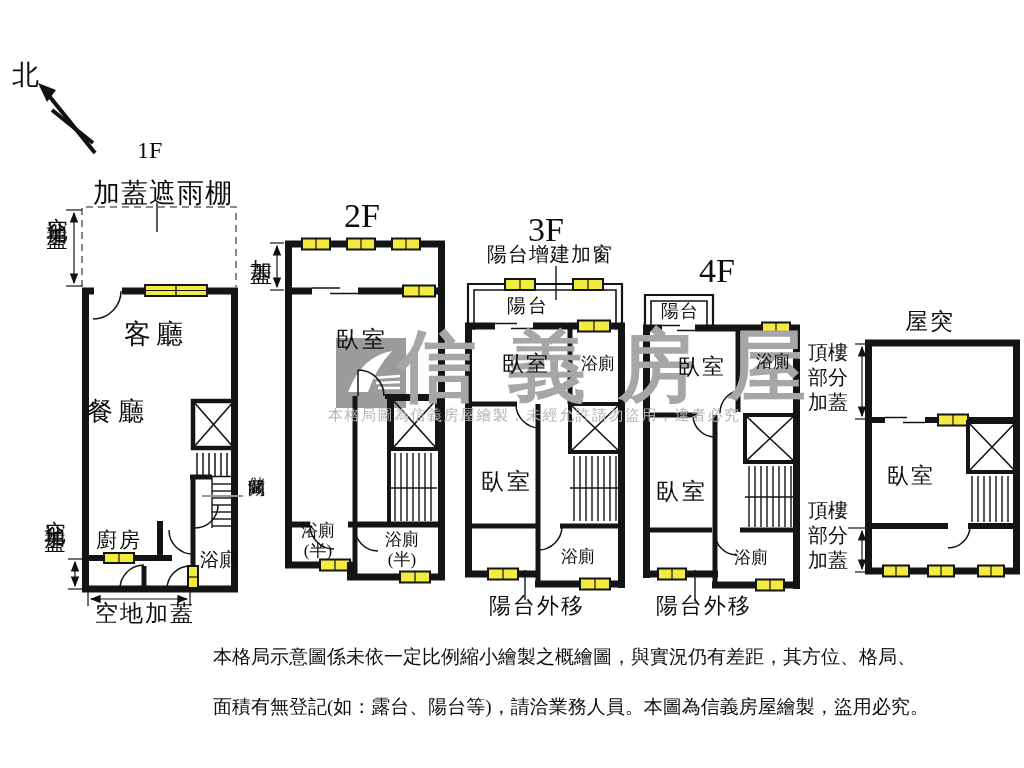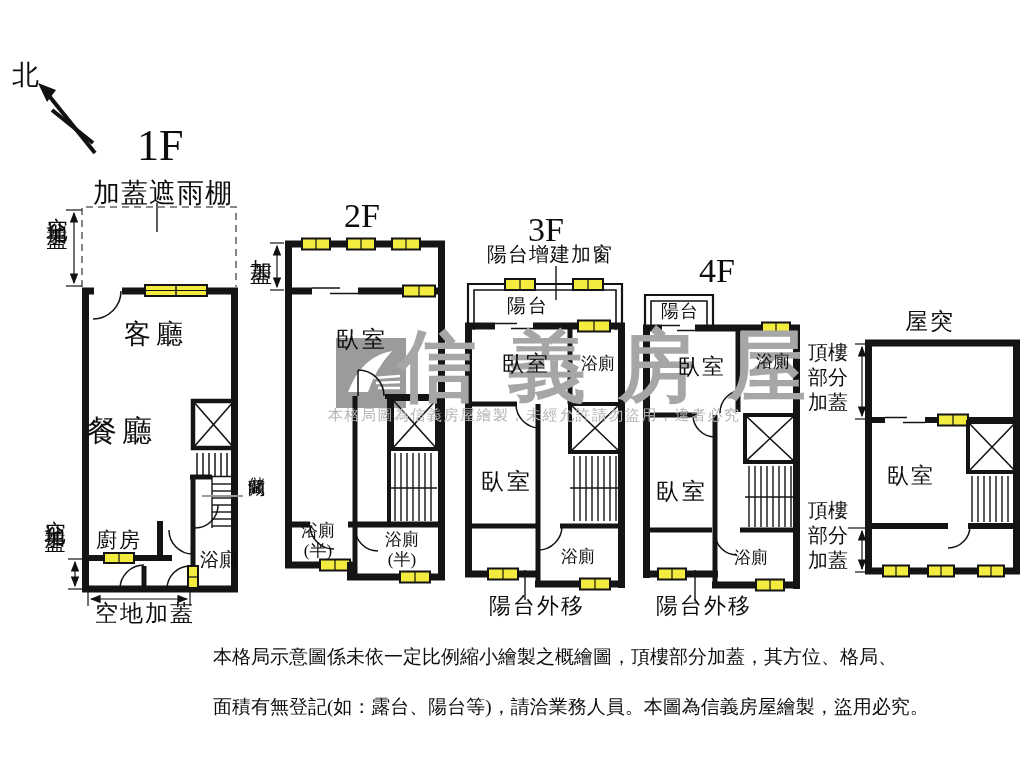--- a/index.html
+++ b/index.html
@@ -306,25 +306,25 @@
       <line x1="855" y1="344" x2="869" y2="344" stroke-width="1.2"></line>
       <line x1="855" y1="419" x2="869" y2="419" stroke-width="1.2"></line>
       <line x1="862" y1="531" x2="862" y2="569" stroke-width="1.2" marker-start="url(#arr)" marker-end="url(#arr)"></line>
       <line x1="848" y1="528" x2="869" y2="528" stroke-width="1.2"></line>
       <line x1="855" y1="572" x2="869" y2="572" stroke-width="1.2"></line>
     </g>
   </svg>
 
   <div class="lbl" style="left:12px;top:57px;font-size:27px;">北</div>
 
-  <div class="lbl" style="left:137px;top:120px;font-size:44px;">1F</div>
+  <div class="lbl" style="left:137px;top:137px;font-size:24px;">1F</div>
   <div class="lbl" style="left:93px;top:175px;font-size:27px;letter-spacing:1px;">加蓋遮雨棚</div>
   <div class="lbl vert" style="left:43px;top:200px;font-size:21px;">空地加蓋</div>
   <div class="lbl" style="left:124px;top:316px;font-size:27px;letter-spacing:5px;">客廳</div>
-  <div class="lbl" style="left:87px;top:411px;font-size:30px;letter-spacing:5px;text-align:right;">餐廳</div>
+  <div class="lbl" style="left:87px;top:394px;font-size:26px;letter-spacing:5px;text-align:right;">餐廳</div>
   <div class="lbl vert" style="left:245px;top:463px;font-size:17px;letter-spacing:2px;">儲藏間</div>
   <div class="lbl" style="left:96px;top:526px;font-size:21px;letter-spacing:2px;">廚房</div>
   <div class="lbl" style="left:200px;top:547px;font-size:19px;">浴廁</div>
   <div class="lbl vert" style="left:41px;top:503px;font-size:21px;">空地加蓋</div>
   <div class="lbl" style="left:95px;top:598px;font-size:23px;letter-spacing:2px;">空地加蓋</div>
 
   <div class="lbl" style="left:344px;top:197px;font-size:34px;">2F</div>
   <div class="lbl vert" style="left:246px;top:241px;font-size:22px;">加蓋</div>
   <div class="lbl" style="left:336px;top:324px;font-size:23px;letter-spacing:3px;">臥室</div>
   <div class="lbl two" style="left:288px;top:521px;font-size:17px;width:60px;">
@@ -351,16 +351,16 @@
   <div class="lbl" style="left:756px;top:350px;font-size:17px;">浴廁</div>
   <div class="lbl" style="left:656px;top:476px;font-size:23px;letter-spacing:3px;">臥室</div>
   <div class="lbl" style="left:734px;top:546px;font-size:17px;">浴廁</div>
   <div class="lbl" style="left:656px;top:591px;font-size:22px;letter-spacing:2px;">陽台外移</div>
 
   <div class="lbl" style="left:905px;top:306px;font-size:23px;letter-spacing:2px;">屋突</div>
   <div class="lbl wrap2" style="left:808px;top:340px;font-size:20px;">頂樓部分加蓋</div>
   <div class="lbl" style="left:887px;top:461px;font-size:22px;letter-spacing:2px;">臥室</div>
   <div class="lbl wrap2" style="left:808px;top:498px;font-size:20px;">頂樓部分加蓋</div>
 
-  <div class="lbl disc" style="left:213px;top:644px;">本格局示意圖係未依一定比例縮小繪製之概繪圖，頂樓部分加蓋，其方位、格局、</div>
+  <div class="lbl disc" style="left:213px;top:644px;">本格局示意圖係未依一定比例縮小繪製之概繪圖，與實況仍有差距，其方位、格局、</div>
   <div class="lbl disc" style="left:213px;top:694px;text-align:right;">面積有無登記(如：露台、陽台等)，請洽業務人員。本圖為信義房屋繪製，盜用必究。</div>
 
 </div>
 
 </body></html>

